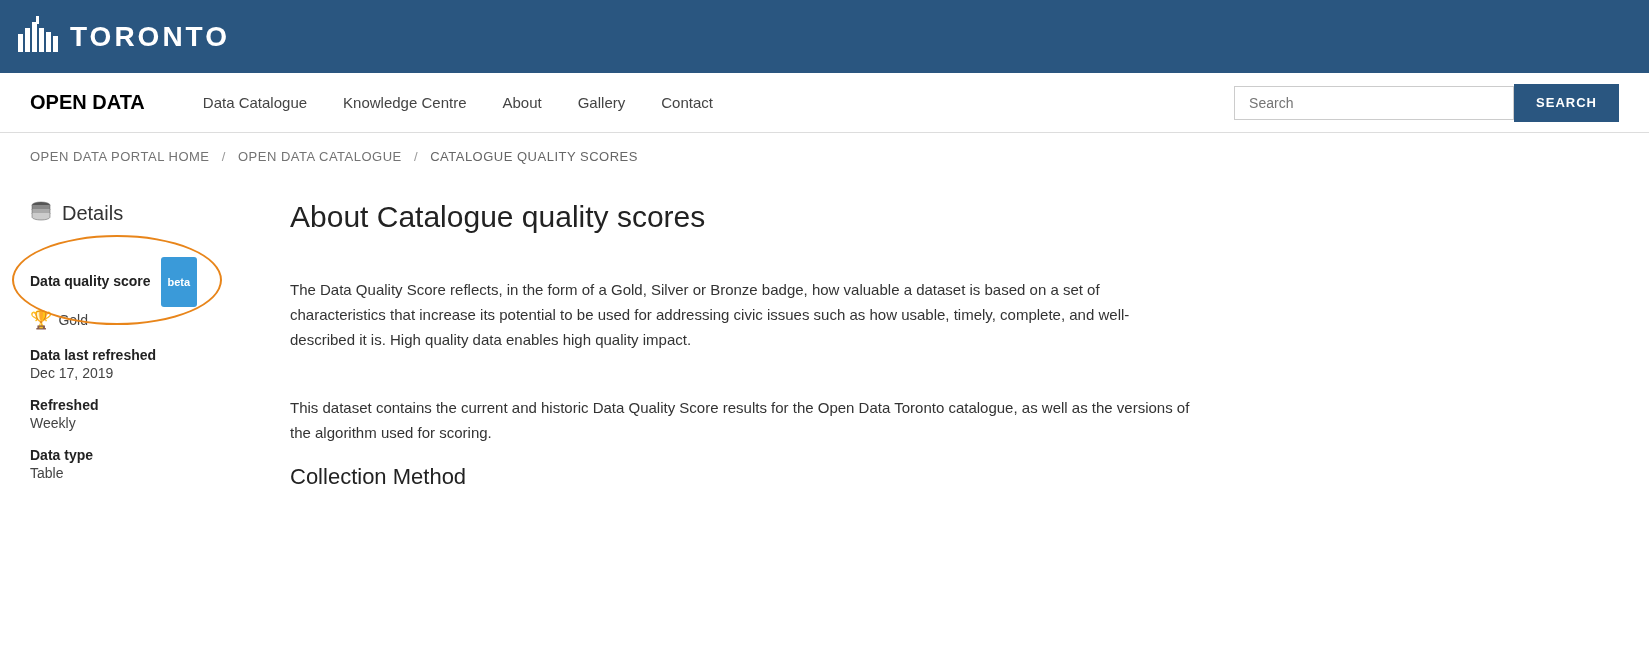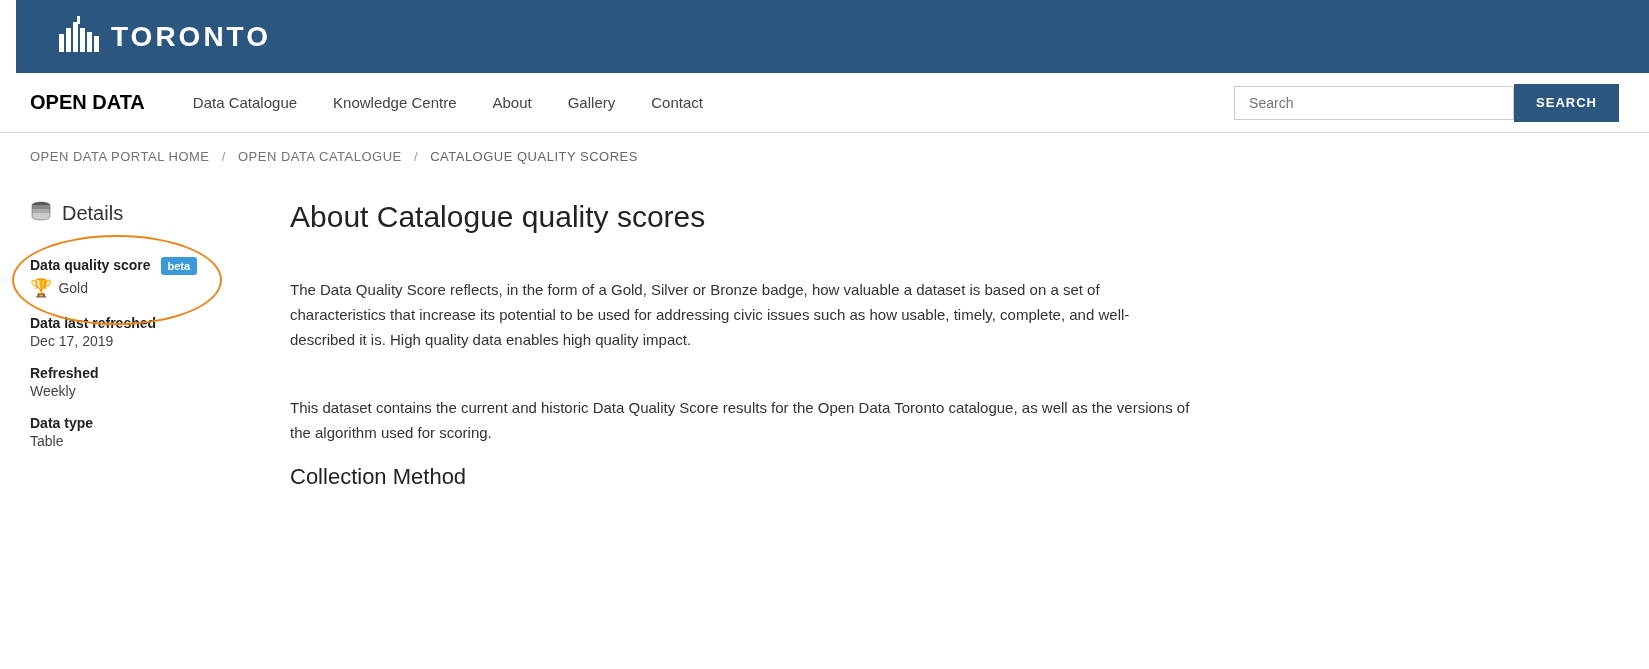--- a/index.html
+++ b/index.html
@@ -1,24 +1,23 @@
 <!DOCTYPE html>
 <html><head>
   <meta charset="utf-8">
   <style>
     * { margin: 0; padding: 0; box-sizing: border-box; }
     body { font-family: Arial, sans-serif; font-size: 15px; color: #333; background: #fff; }
 
     
     .top-bar {
       background-color: #2a5680;
-      padding: 14px 41px;
+      padding: 14px 16px;
       display: flex;
       align-items: flex-end;
-      margin-left: 16px;
     }
     .logo-area {
       display: flex;
       align-items: center;
       gap: 10px;
     }
     .logo-icon {
       color: #fff;
       font-size: 28px;
     }
@@ -30,21 +29,21 @@
       text-transform: uppercase;
     }
 
     
     .nav-bar {
       display: flex;
       align-items: center;
       padding: 0 30px;
       border-bottom: 1px solid #ddd;
       height: 60px;
-      gap: 0;
+      gap: 10px;
     }
     .nav-brand {
       font-size: 20px;
       font-weight: 900;
       color: #000;
       margin-right: 30px;
       white-space: nowrap;
     }
     .nav-links {
       display: flex;
@@ -161,21 +160,21 @@
     .detail-value {
       font-size: 14px;
       color: #444;
     }
     .beta-badge {
       display: inline-block;
       background-color: #3a9ad9;
       color: #fff;
       font-size: 11px;
       font-weight: 700;
-      padding: 3px 7px;
+      padding: 19px 7px;
       border-radius: 3px;
       margin-left: 6px;
       vertical-align: middle;
       text-transform: lowercase;
     }
     .gold-value {
       display: flex;
       align-items: center;
       gap: 6px;
       font-size: 14px;

